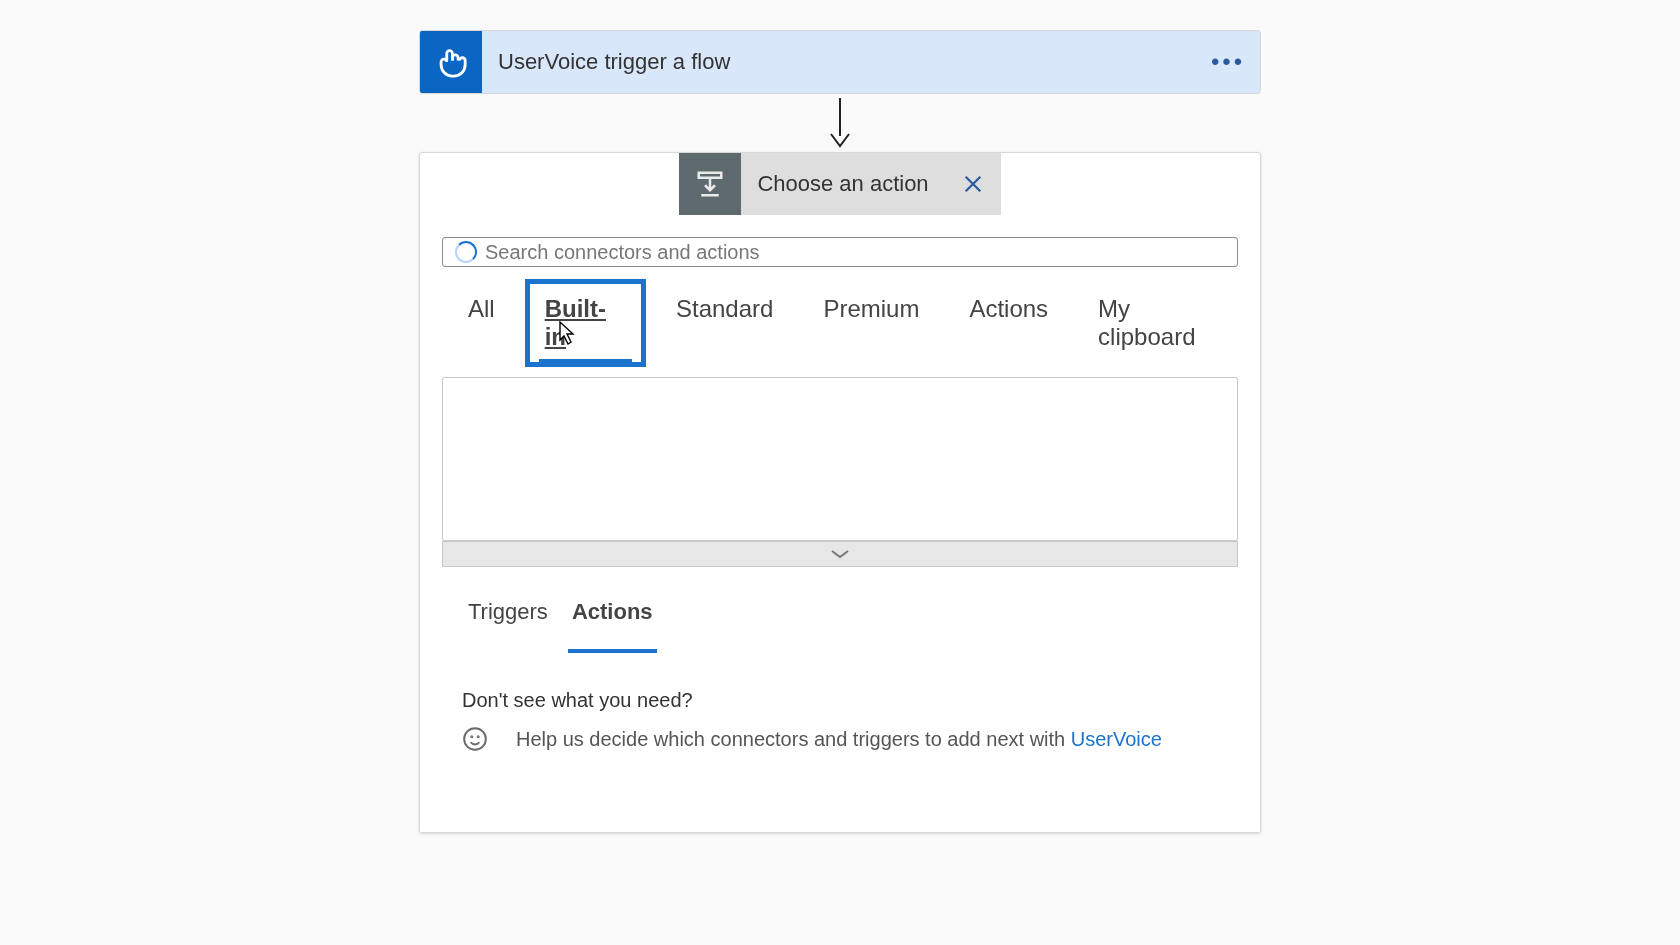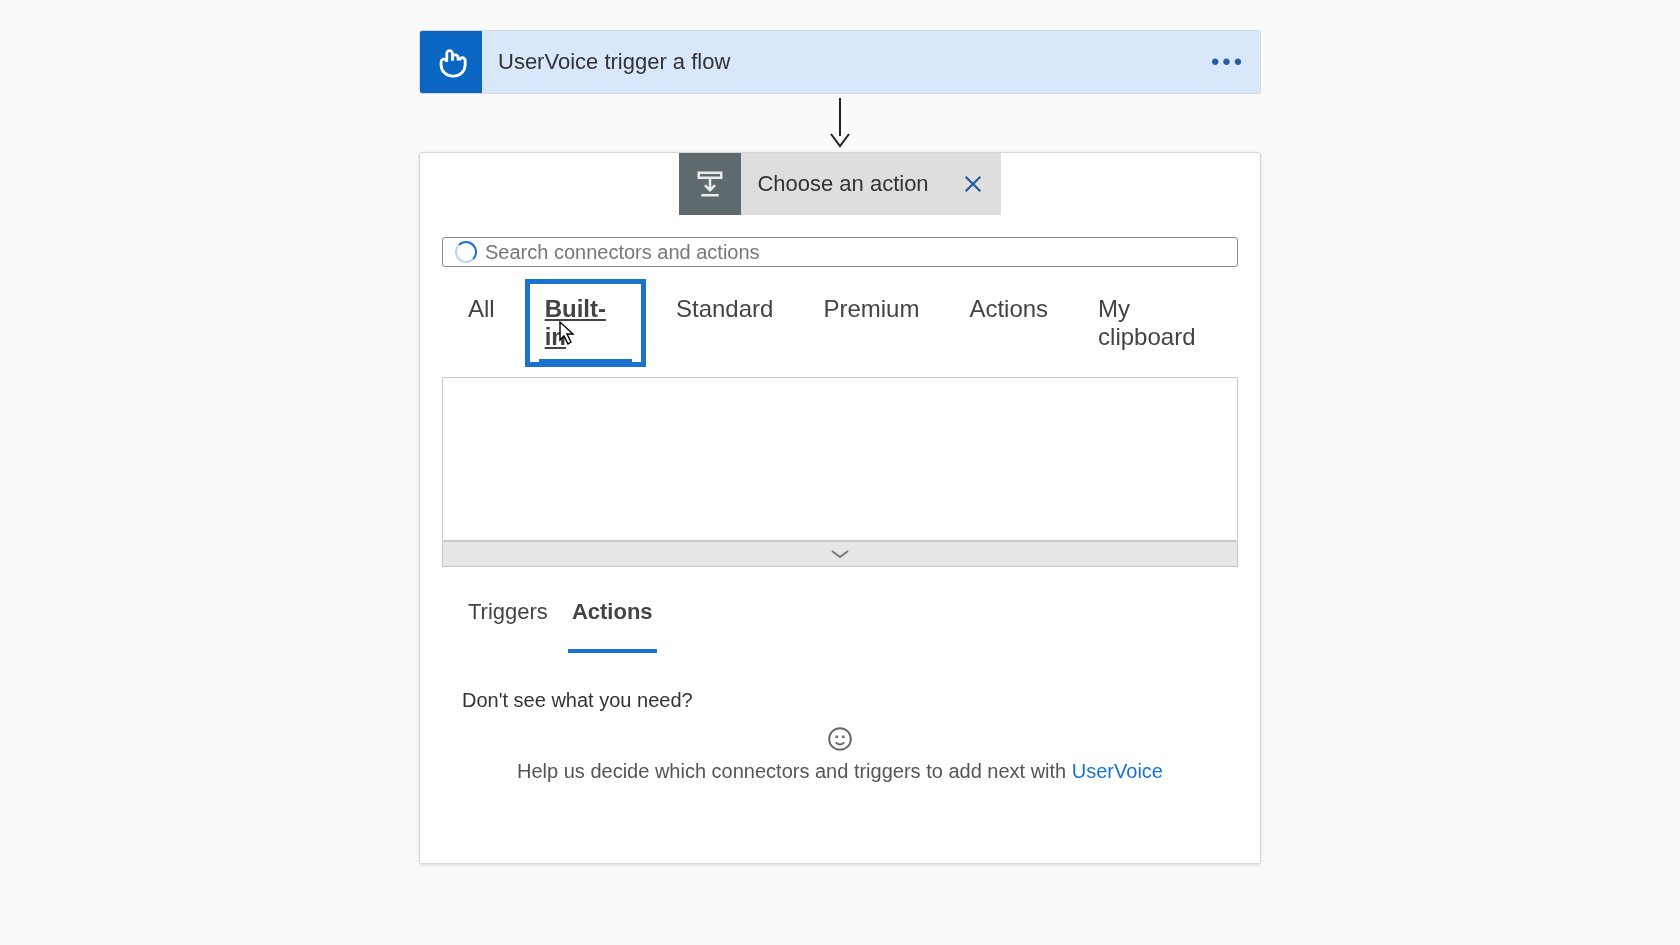--- a/index.html
+++ b/index.html
@@ -204,24 +204,23 @@
     padding: 36px 20px 80px 20px;
   }
   .need-title {
     font-size: 20px;
     color: #333;
     margin-bottom: 14px;
   }
   .need-row {
     display: flex;
     align-items: center;
-    gap: 8px;
+    gap: 28px;
     font-size: 20px;
     color: #555;
-    flex-direction: column;
   }
   .smile {
     width: 26px;
     height: 26px;
     flex-shrink: 0;
   }
   .uv-link {
     color: #1b73d0;
     cursor: pointer;
   }

